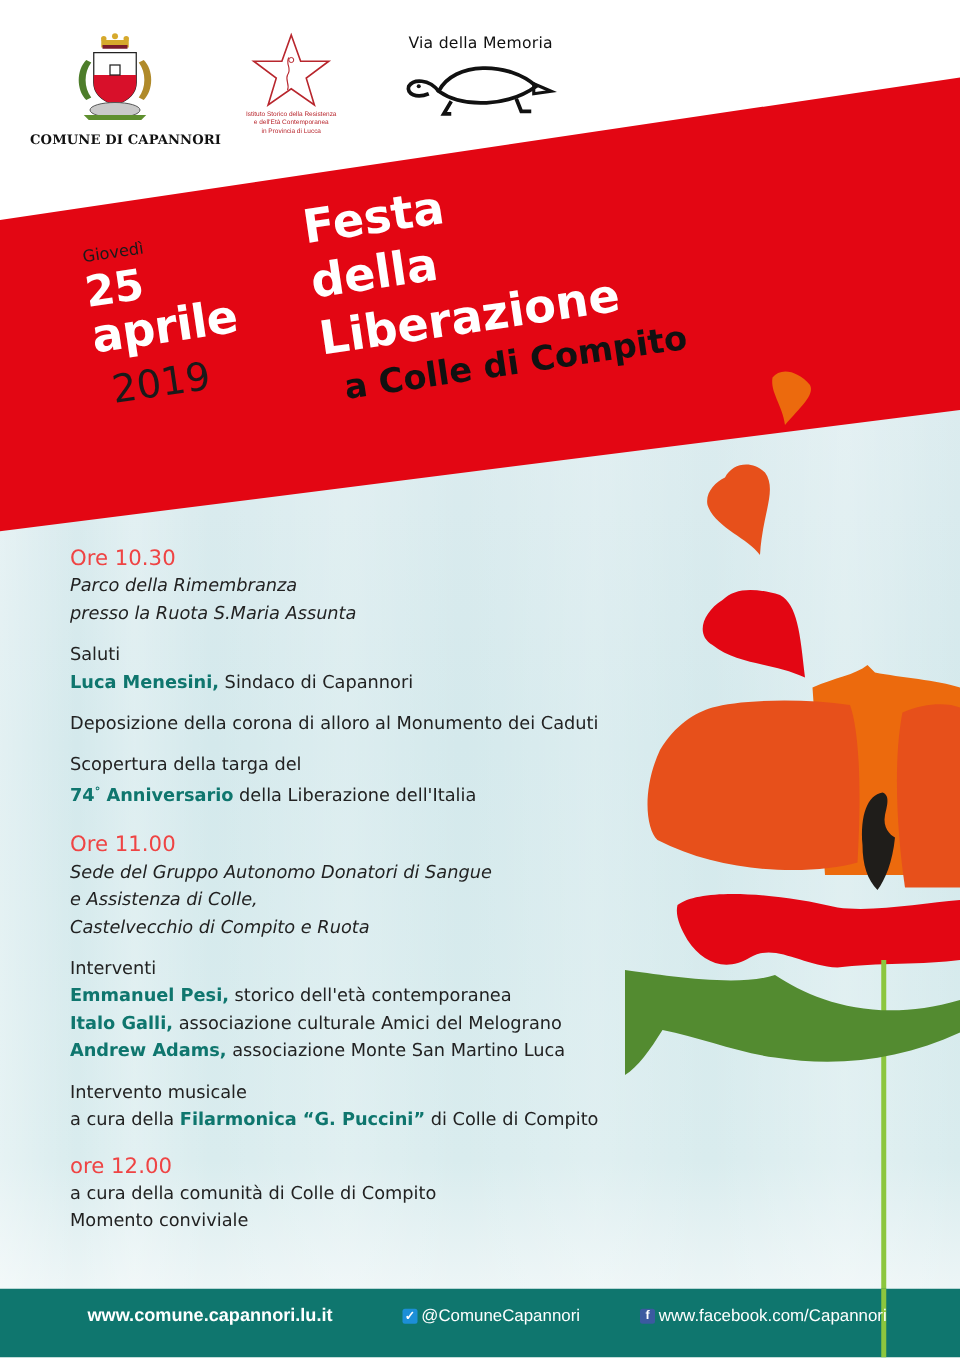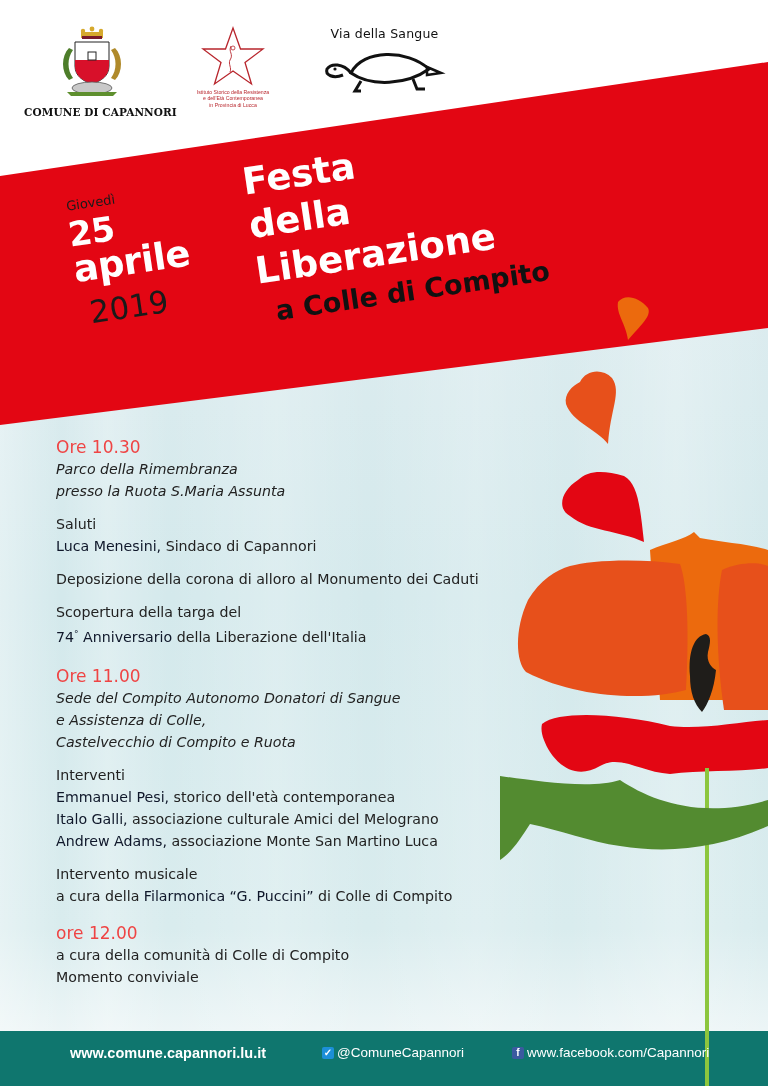--- a/index.html
+++ b/index.html
@@ -54,21 +54,21 @@
   .t-year { left: 14px; top: 120px; font-size: 31px; color: #1a1a1a; font-weight: normal; letter-spacing: 0px; }
   .t-l1 { left: 184px; top: 10px; font-size: 37px; font-weight: bold; color: #fff; }
   .t-l2 { left: 184px; top: 54px; font-size: 37px; font-weight: bold; color: #fff; }
   .t-l3 { left: 184px; top: 100px; font-size: 37px; font-weight: bold; color: #fff; }
   .t-l4 { left: 198px; top: 148px; font-size: 27px; font-weight: bold; color: #111; }
 
   
   .program { position: absolute; left: 56px; top: 436px; width: 520px; font-size: 14.2px; line-height: 22px; color: #222; }
   .program .time { font-weight: normal; font-size: 17px; line-height: 22px; color: #ef4444; }
   .program .loc { font-style: italic; }
-  .program .b { font-weight: normal; color: #0f172a; }
+  .program .b { font-weight: bold; color: #0f766e; }
   .program .block { margin-bottom: 11px; }
   .program .gap { height: 11px; }
   .program sup { font-size: 9px; vertical-align: 5px; }
 
   
   .poppy { position: absolute; left: 500px; top: 280px; width: 268px; height: 760px; }
   .poppy svg { display: block; }
 
   
   .footer {
@@ -131,21 +131,21 @@
       <circle cx="33" cy="22" r="2" fill="none" stroke="#b8262d" stroke-width="0.8"></circle>
     </svg>
     <div class="caption">
       <div>Istituto Storico della Resistenza</div>
       <div>e dell'Età Contemporanea</div>
       <div>in Provincia di Lucca</div>
     </div>
   </div>
 
   <div class="logo-via">
-    <div class="caption">Via della Sangue</div>
+    <div class="caption">Via della Memoria</div>
     <svg width="128" height="52" viewBox="0 0 128 52">
       <path d="M30 28 C42 4 86 4 108 24 C86 40 50 42 30 28 Z" fill="none" stroke="#111" stroke-width="3"></path>
       <path d="M30 28 C22 18 10 18 6 24 C4 30 12 34 22 30" fill="none" stroke="#111" stroke-width="3"></path>
       <circle cx="14" cy="24" r="1.6" fill="#111"></circle>
       <path d="M40 36 L34 46 L40 46" fill="none" stroke="#111" stroke-width="3"></path>
       <path d="M92 34 L96 44 L104 44" fill="none" stroke="#111" stroke-width="3"></path>
       <path d="M106 22 L120 28 L106 30 Z" fill="none" stroke="#111" stroke-width="2.5"></path>
     </svg>
   </div>
 
@@ -205,21 +205,21 @@
         <div>Scopertura della targa del</div>
         <div><span class="b">74</span><sup class="b">°</sup><span class="b"> Anniversario</span><span> della Liberazione dell'Italia</span></div>
       </div>
     </div>
 
     <div class="gap" style="height:6px"></div>
 
     <div class="session">
       <div class="time">Ore 11.00</div>
       <div class="loc">
-        <div>Sede del Compito Autonomo Donatori di Sangue</div>
+        <div>Sede del Gruppo Autonomo Donatori di Sangue</div>
         <div>e Assistenza di Colle,</div>
         <div>Castelvecchio di Compito e Ruota</div>
       </div>
       <div class="gap"></div>
       <div class="block">
         <div>Interventi</div>
         <div><span class="b">Emmanuel Pesi,</span><span> storico dell'età contemporanea</span></div>
         <div><span class="b">Italo Galli,</span><span> associazione culturale Amici del Melograno</span></div>
         <div><span class="b">Andrew Adams,</span><span> associazione Monte San Martino Luca</span></div>
       </div>

